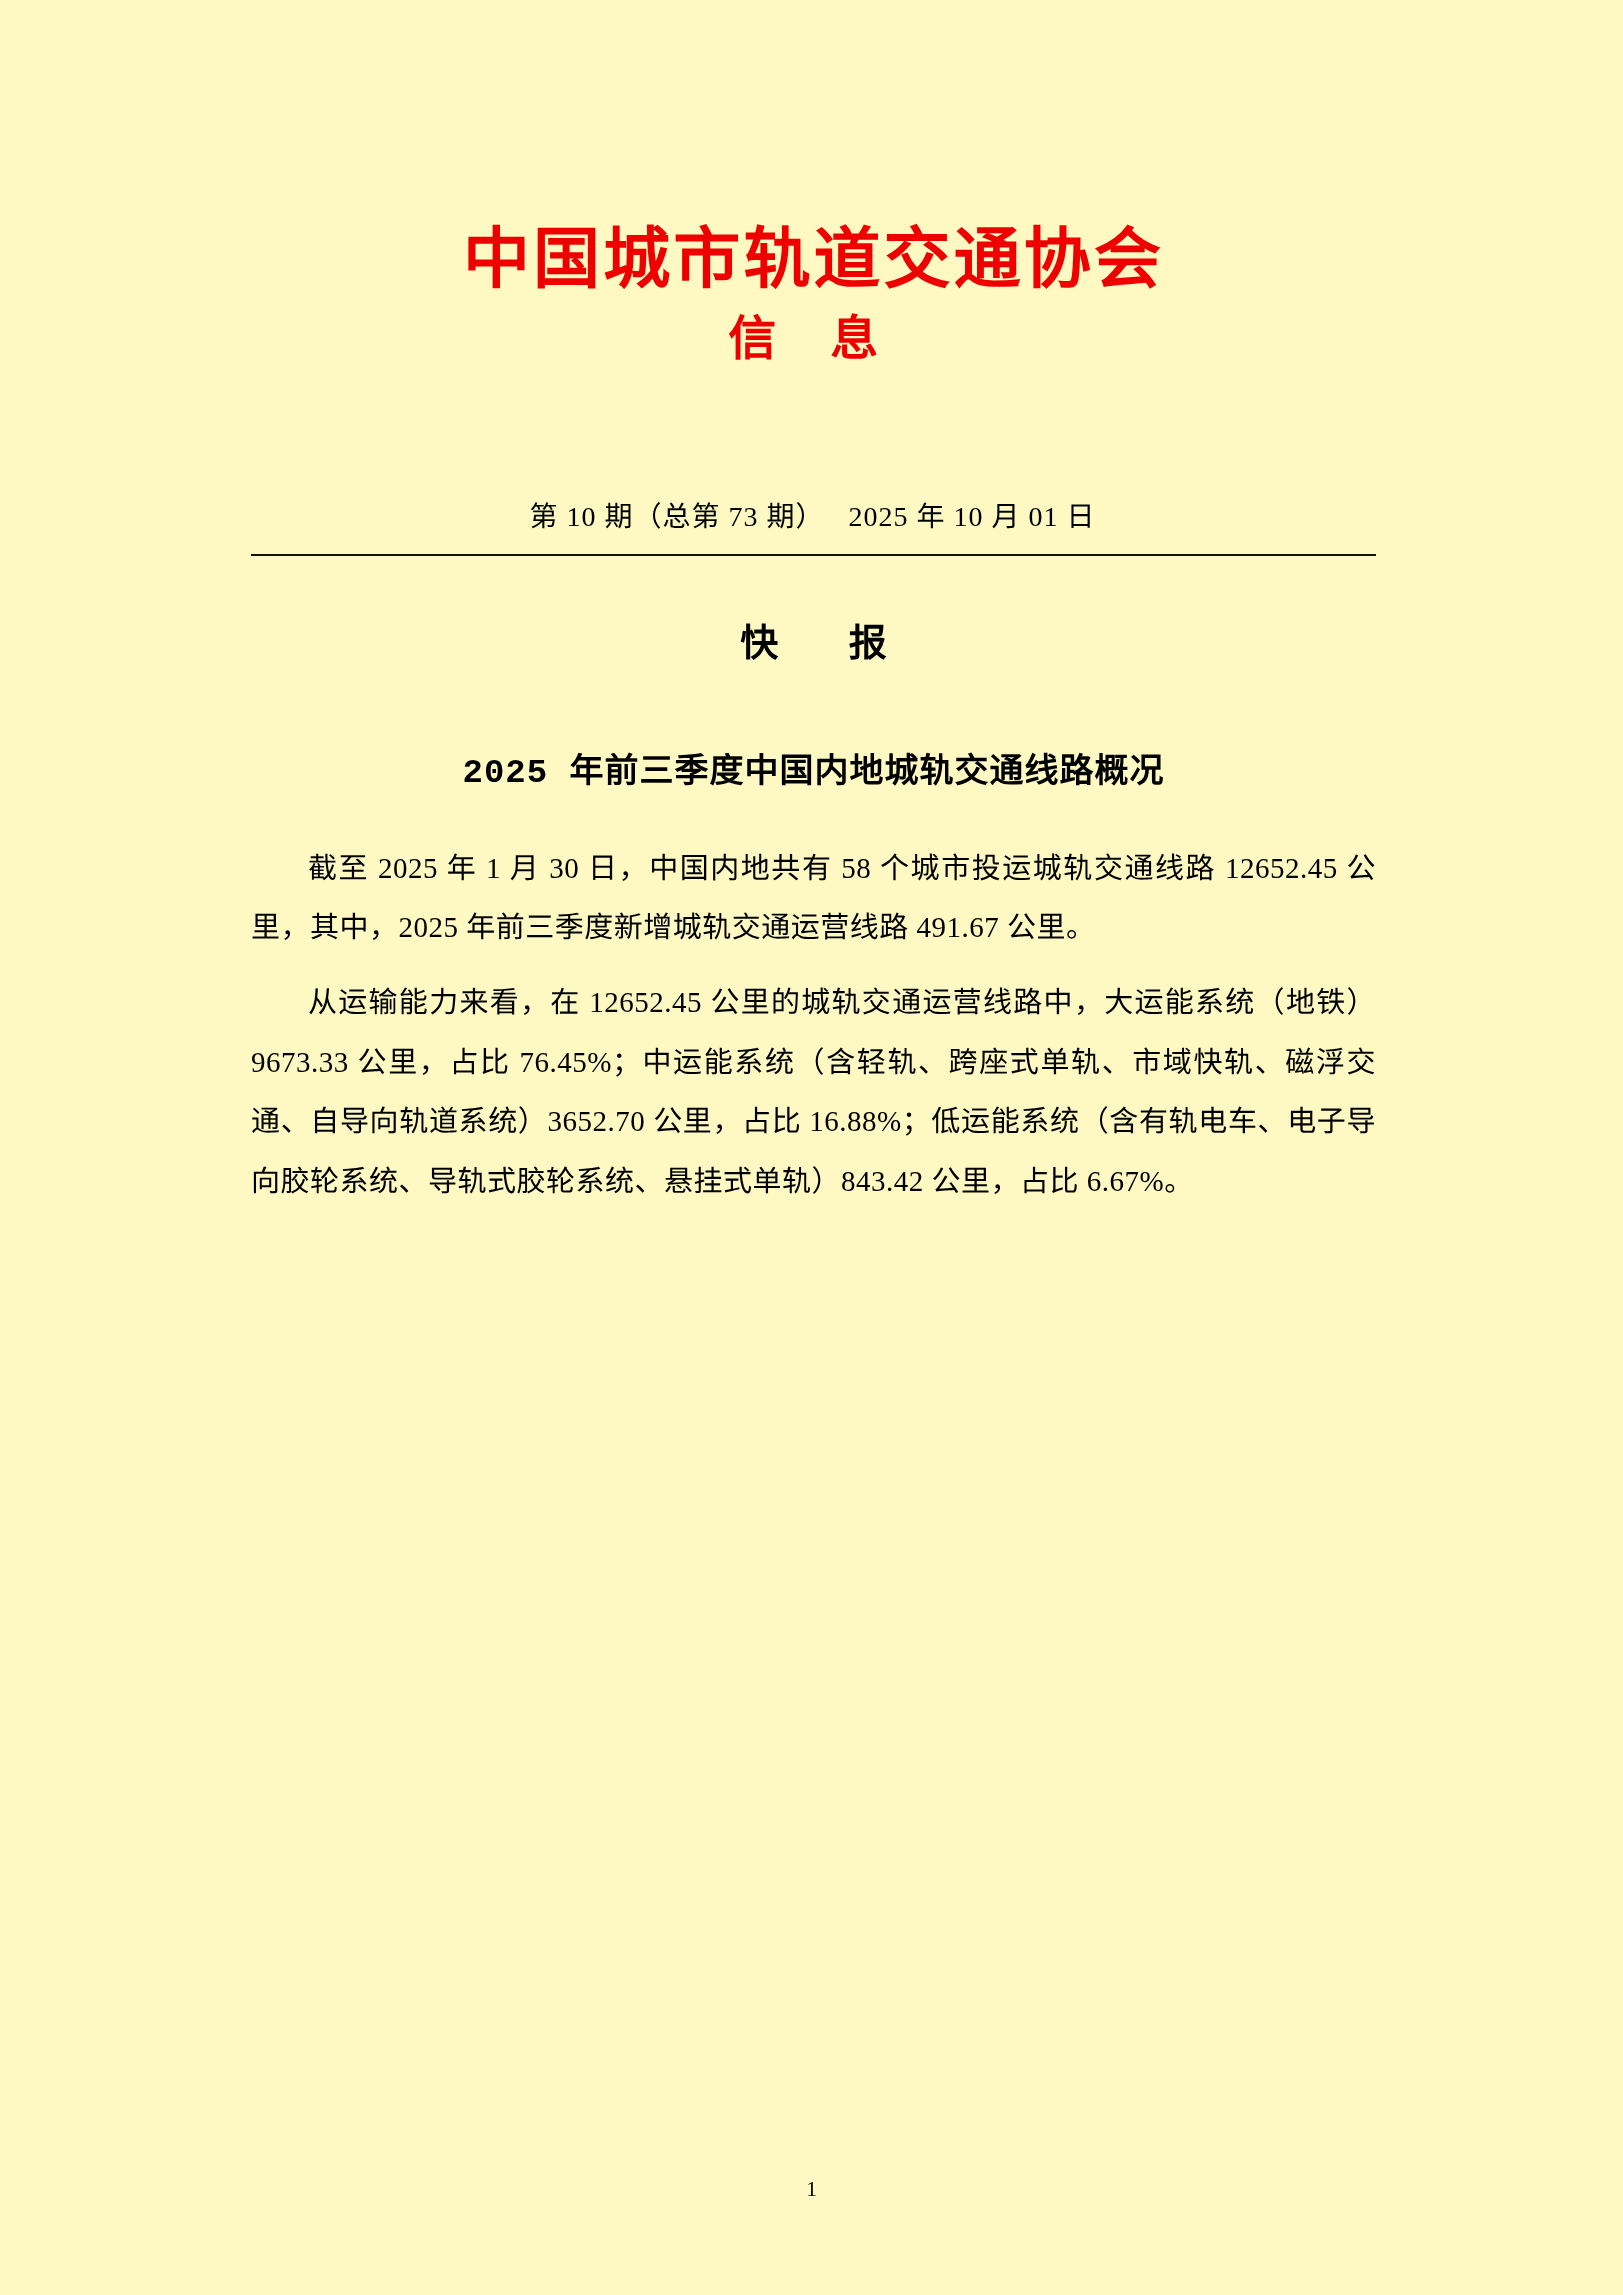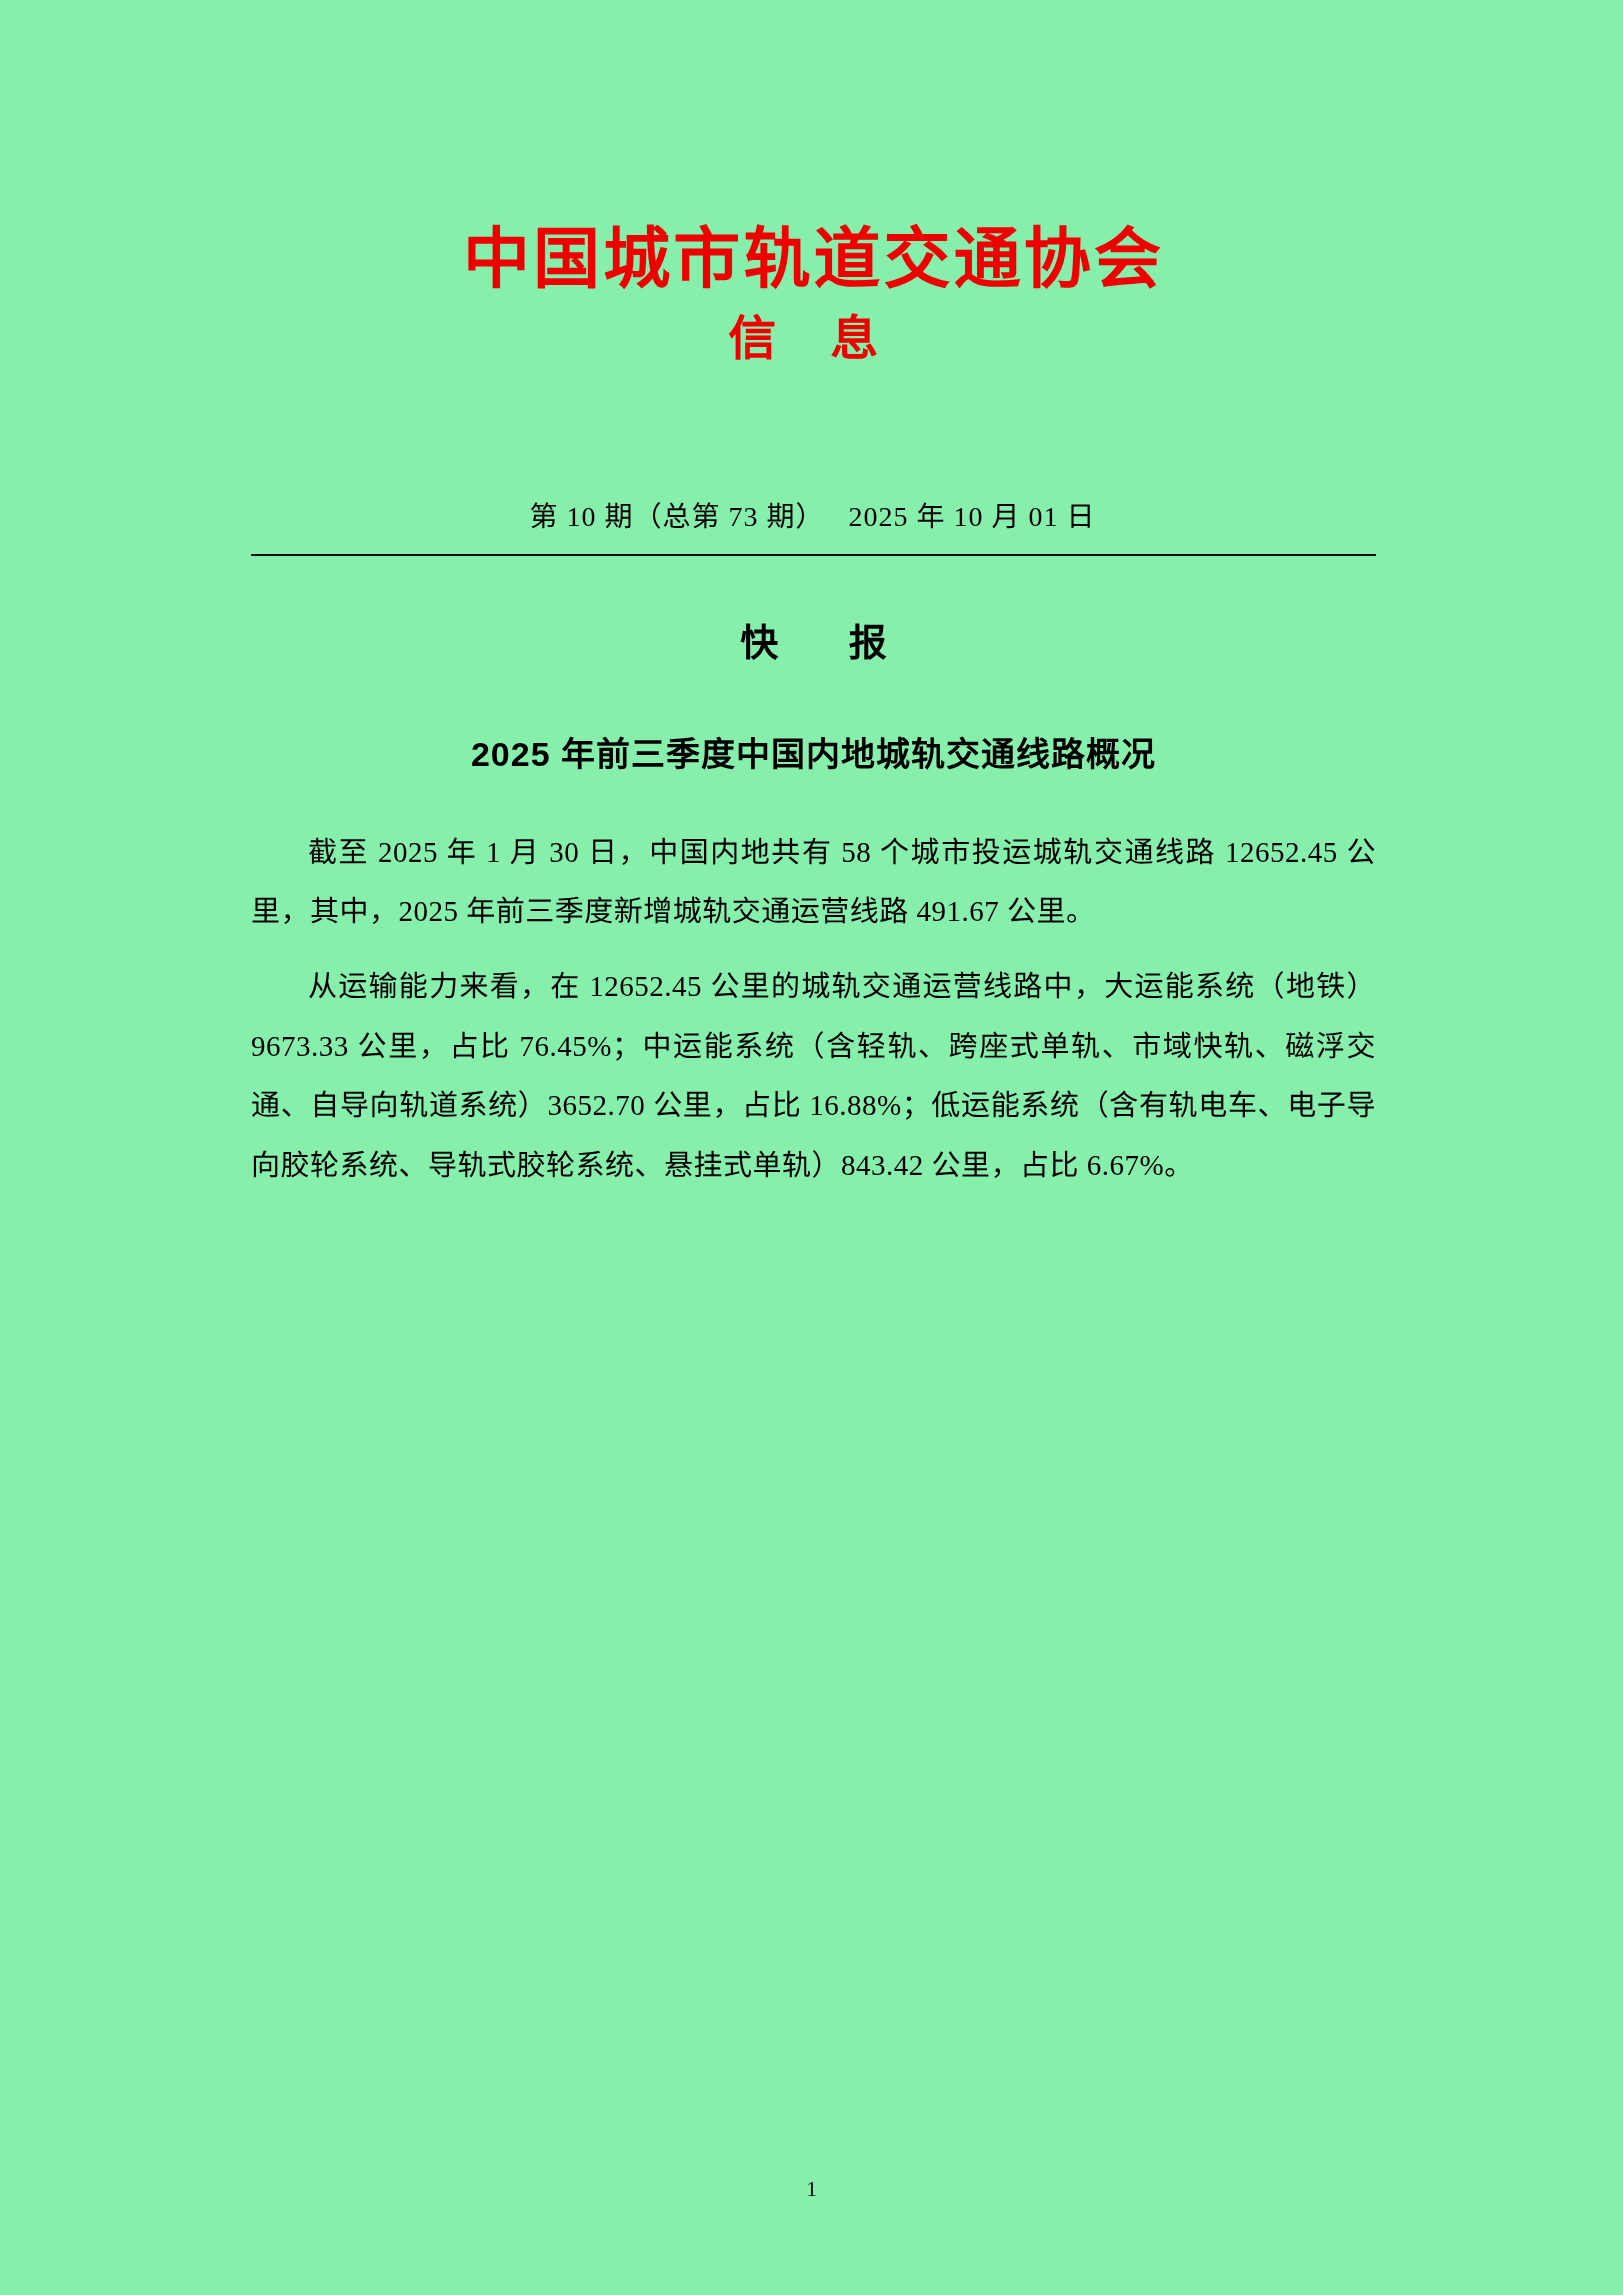--- a/index.html
+++ b/index.html
@@ -8,21 +8,21 @@
     background: #ffffff;
   }
   body {
     font-family: "Liberation Serif", "DejaVu Serif", serif;
     color: #000000;
   }
   .page {
     width: 1623px;
     height: 2295px;
     position: relative;
-    background: #86efac;
+    background: #fef9c3;
     box-sizing: border-box;
     padding: 0;
     overflow: hidden;
   }
   .content {
     position: absolute;
     left: 251px;
     top: 0;
     width: 1125px;
   }
@@ -78,25 +78,25 @@
     text-align: center;
     font-family: "Liberation Sans", "DejaVu Sans", sans-serif;
     font-weight: bold;
     font-size: 38px;
     letter-spacing: 30px;
     margin-top: 56px;
     text-indent: 30px;
   }
   .doc-title {
     text-align: center;
-    font-family: Liberation Sans, sans-serif;
+    font-family: Liberation Mono, monospace;
     font-weight: bold;
     font-size: 34px;
     letter-spacing: 1px;
-    margin-top: 60px;
+    margin-top: 76px;
   }
 
   
   .body-text {
     margin-top: 47px;
   }
   .para {
     font-size: 29px;
     line-height: 2.05;
     text-align: justify;

